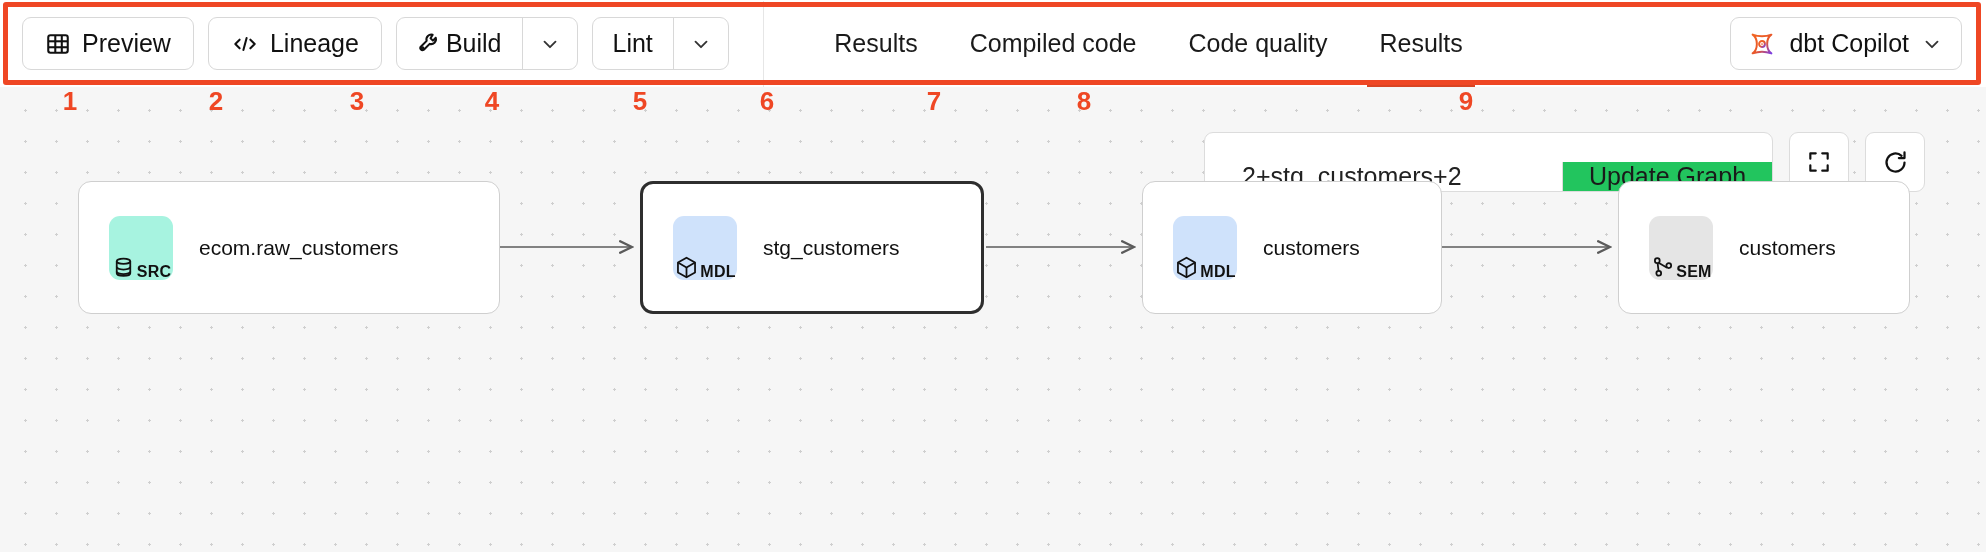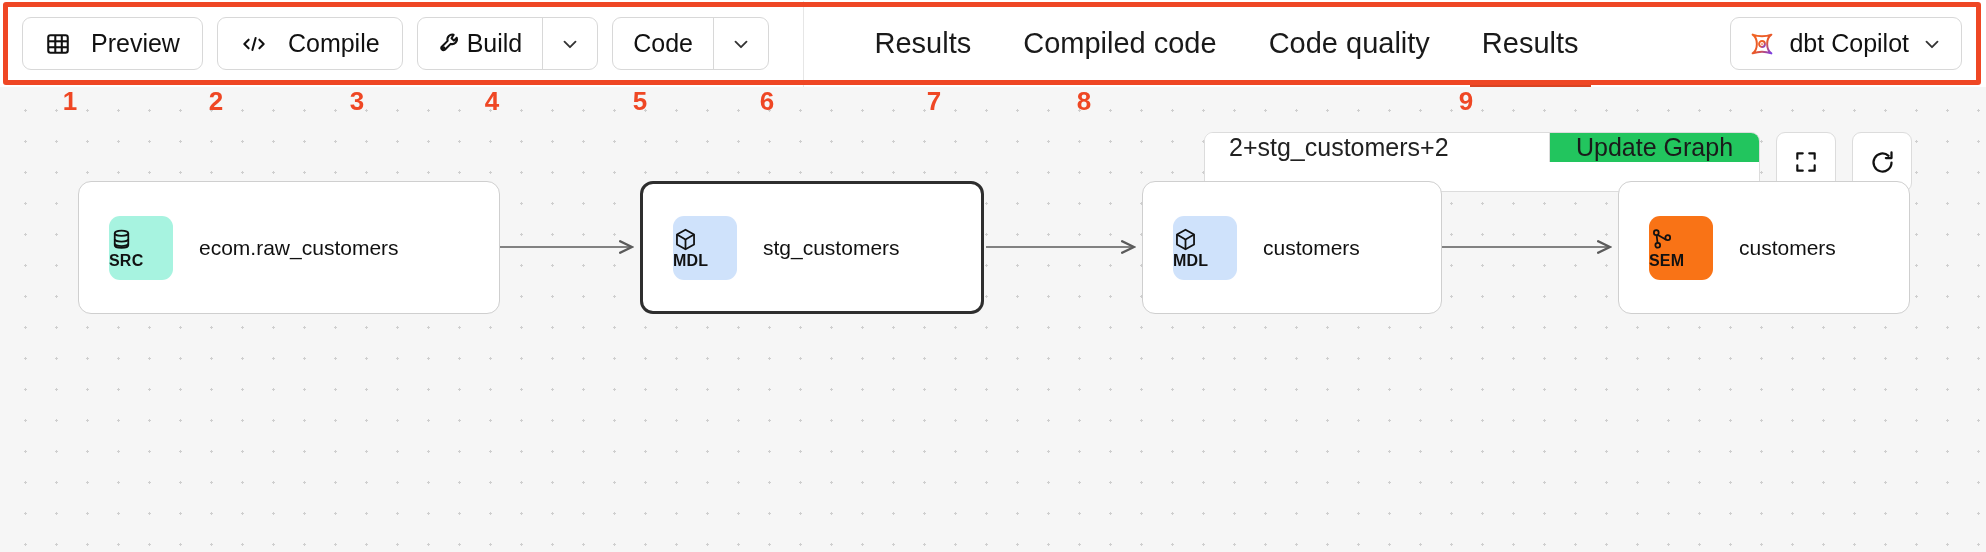--- a/index.html
+++ b/index.html
@@ -30,21 +30,21 @@
     display: flex; align-items: center;
   }
   .tb-left {
     display: flex; align-items: center;
     padding-left: 22px;
     gap: 14px;
     height: 87px;
   }
   .btn {
     display: flex; align-items: center; justify-content: center;
-    gap: 20px;
+    gap: 11px;
     height: 53px;
     border: 1.5px solid #d8d8d8;
     border-radius: 9px;
     background: #fff;
     font-size: 25px;
     color: #111;
     padding: 0 22px;
     white-space: nowrap;
     font-family: "Liberation Sans", sans-serif;
   }
@@ -76,21 +76,21 @@
   }
 
   
   .tabs {
     display: flex; align-items: center; height: 87px;
     margin-left: 44px;
     gap: 0px;
   }
   .tab {
     position: relative;
-    font-size: 29px; color: #1a1a1a;
+    font-size: 25px; color: #1a1a1a;
     padding: 0 26px;
     height: 87px;
     display: flex; align-items: center;
     white-space: nowrap;
   }
   .tab.active::after {
     content: "";
     position: absolute;
     left: 14px; right: 14px; bottom: 0;
     height: 5px;
@@ -135,26 +135,27 @@
     background-size: 31px 31px;
     background-position: 10px 8px;
   }
 
   
   .graph-tools {
     position: absolute; left: 1204px; top: 45px;
     display: flex; align-items: center; gap: 16px;
   }
   .filter-group {
-    display: flex; align-items: flex-start;
+    display: flex; align-items: flex-end;
     height: 60px;
     background: #fff;
     border: 1.5px solid #dcdcdc;
     border-radius: 9px;
     overflow: hidden;
+    padding-left: 13px;
   }
   .filter-input {
     display: flex; align-items: center;
     padding: 0 24px;
     min-width: 345px;
     font-size: 25px;
     color: #222;
     border-right: 1.5px solid #dcdcdc;
     background: #fff;
   }
@@ -185,22 +186,22 @@
     padding-left: 30px;
     gap: 26px;
   }
   .node.selected {
     border: 3px solid #2e2e2e;
     border-radius: 13px;
   }
   .badge {
     width: 64px; height: 64px;
     border-radius: 11px;
-    display: flex; flex-direction: column;
-    align-items: flex-start; justify-content: center;
+    display: flex; flex-direction: row;
+    align-items: flex-end; justify-content: center;
     gap: 1px;
     flex: 0 0 auto;
   }
   .badge-text {
     font-size: 16px;
     font-weight: 600;
     color: #111;
     letter-spacing: 0.2px;
     line-height: 1;
   }
@@ -235,21 +236,21 @@
       </div>
 
       <div class="btn">
         <span class="ico">
           <svg width="28" height="26" viewBox="0 0 26 24" fill="none" stroke="#111" stroke-width="1.9" stroke-linecap="round" stroke-linejoin="round">
             <polyline points="8,8 4,12 8,16"></polyline>
             <polyline points="18,8 22,12 18,16"></polyline>
             <line x1="14.5" y1="6.5" x2="11.5" y2="17.5"></line>
           </svg>
         </span>
-        <span>Compile</span>
+        <span>Lineage</span>
       </div>
 
       <div class="btn-group">
         <div class="seg-main">
           <span class="ico">
             <svg width="26" height="26" viewBox="0 0 24 24" fill="none" stroke="#111" stroke-width="1.9" stroke-linecap="round" stroke-linejoin="round">
               <path d="M14.5 3.5a4.5 4.5 0 0 0-5.6 5.6L3.5 14.5a2 2 0 0 0 2.8 2.8l5.4-5.4a4.5 4.5 0 0 0 5.6-5.6l-2.6 2.6-2.2-2.2 2.0-3.2z"></path>
               <circle cx="5.2" cy="15.8" r="0.7" fill="#111"></circle>
             </svg>
           </span>
@@ -259,21 +260,21 @@
           <span class="ico">
             <svg width="22" height="22" viewBox="0 0 24 24" fill="none" stroke="#333" stroke-width="2" stroke-linecap="round" stroke-linejoin="round">
               <polyline points="6,9.5 12,15.5 18,9.5"></polyline>
             </svg>
           </span>
         </div>
       </div>
 
       <div class="btn-group">
         <div class="seg-main">
-          <span>Code</span>
+          <span>Lint</span>
         </div>
         <div class="seg-caret">
           <span class="ico">
             <svg width="22" height="22" viewBox="0 0 24 24" fill="none" stroke="#333" stroke-width="2" stroke-linecap="round" stroke-linejoin="round">
               <polyline points="6,9.5 12,15.5 18,9.5"></polyline>
             </svg>
           </span>
         </div>
       </div>
 
@@ -410,21 +411,21 @@
             <path d="M3.8 7.2 12 11.9 20.2 7.2"></path>
             <path d="M12 11.9 12 21.4"></path>
           </svg>
         </span>
         <span class="badge-text">MDL</span>
       </div>
       <span class="node-label">customers</span>
     </div>
 
     <div class="node" style="left:1618px; top:94px; width:292px;">
-      <div class="badge" style="background:#f97316;">
+      <div class="badge" style="background:#e5e5e5;">
         <span class="ico">
           <svg width="25" height="25" viewBox="0 0 24 24" fill="none" stroke="#111" stroke-width="1.7">
             <circle cx="7" cy="5.4" r="2.3"></circle>
             <circle cx="18" cy="10.2" r="2.3"></circle>
             <circle cx="8.4" cy="17.6" r="2.3"></circle>
             <line x1="8.2" y1="7.4" x2="16.4" y2="12.2"></line>
             <line x1="7.3" y1="7.7" x2="8.2" y2="15.3"></line>
           </svg>
         </span>
         <span class="badge-text">SEM</span>

